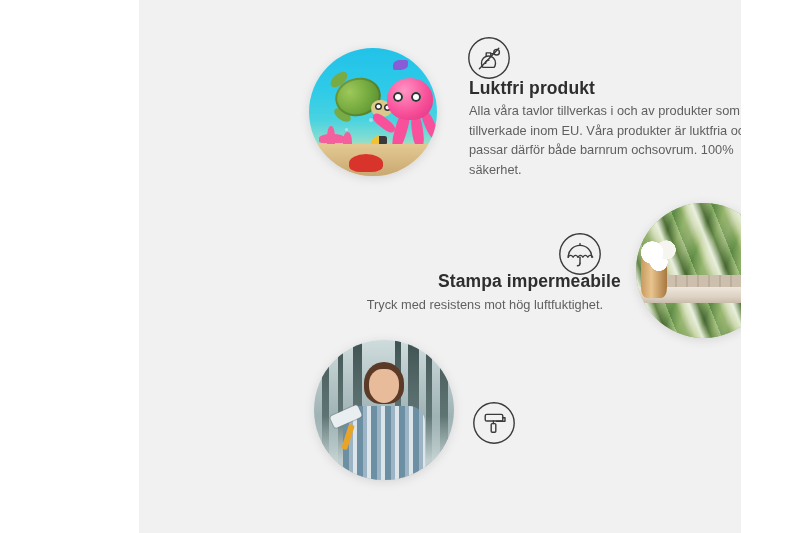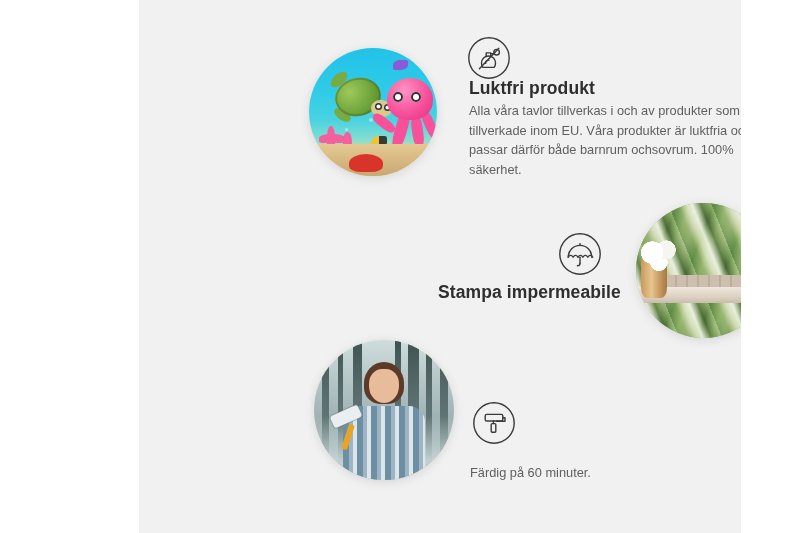--- a/index.html
+++ b/index.html
@@ -276,21 +276,21 @@
     color: #5f5f5f;
   }
 
   
   #f1-icon  { left: 328px; top: 36px; }
   #f1-title { left: 330px; top: 78px; }
   #f1-body  { left: 330px; top: 101px; width: 297px; }
 
   
   #f2-icon  { left: 419px; top: 232px; }
-  #f2-title { left: 299px; top: 271px; margin-top: 11px; }
+  #f2-title { left: 299px; top: 271px; }
   #f2-body  { left: 223px; top: 295px; width: 241px; text-align: right; }
 
   
   #f3-icon  { left: 333px; top: 401px; }
   #f3-title { left: 331px; top: 440px; }
   #f3-body  { left: 331px; top: 463px; width: 220px; }
 
   
   #photo-1 { left: 170px; top: 48px;  width: 128px; height: 128px; }
   #photo-2 { left: 497px; top: 203px; width: 135px; height: 135px; }
@@ -370,20 +370,21 @@
         <circle cx="22" cy="22" r="20.2"></circle>
         <path d="M10.2 25.2c0-6.5 5.3-11.8 11.8-11.8s11.8 5.3 11.8 11.8"></path>
         <path d="M10.2 25.2c1.6-2.4 3.3-2.4 4.9 0 1.6-2.4 3.3-2.4 4.9 0"></path>
         <path d="M20 25.2c1.6-2.4 3.3-2.4 4.9 0 1.6-2.4 3.3-2.4 4.9 0 1.6-2.4 3.3-2.4 4.9 0"></path>
         <line x1="22" y1="13.4" x2="22" y2="11.6"></line>
         <line x1="22" y1="25.2" x2="22" y2="31.2"></line>
         <path d="M22 31.2c0 1.5-1.2 2.6-2.6 2.6"></path>
       </svg>
     </div>
     <h3 class="f-title" id="f2-title">Stampa impermeabile</h3>
+    <p class="f-body" id="f2-body">Tryck med resistens mot hög luftfuktighet.</p>
 
     <div class="photo" id="photo-3">
       <div class="img">
         <div class="forest"></div>
         <div class="trunk" style="left:6%;width:7px;"></div>
         <div class="trunk" style="left:17%;width:5px;"></div>
         <div class="trunk" style="left:28%;width:9px;"></div>
         <div class="trunk" style="left:58%;width:6px;"></div>
         <div class="trunk" style="left:67%;width:11px;"></div>
         <div class="trunk" style="left:80%;width:6px;"></div>
@@ -399,16 +400,15 @@
 
     <div class="icon-circle" id="f3-icon">
       <svg viewBox="0 0 44 44" fill="none" stroke="#3a3a3a" stroke-width="1.4" stroke-linecap="round" stroke-linejoin="round">
         <circle cx="22" cy="22" r="20.2"></circle>
         <rect x="13.2" y="13.4" width="17.6" height="6.6" rx="1.6"></rect>
         <path d="M30.8 16.7h2.2v3.6h-8.4"></path>
         <path d="M21.4 20v2.6"></path>
         <rect x="19.2" y="22.6" width="4.6" height="8.6" rx="1"></rect>
       </svg>
     </div>
-    <p class="f-body" id="f3-body">Färdig på 60 minuter.</p>
 
   </div>
 </div>
 
 </body></html>

